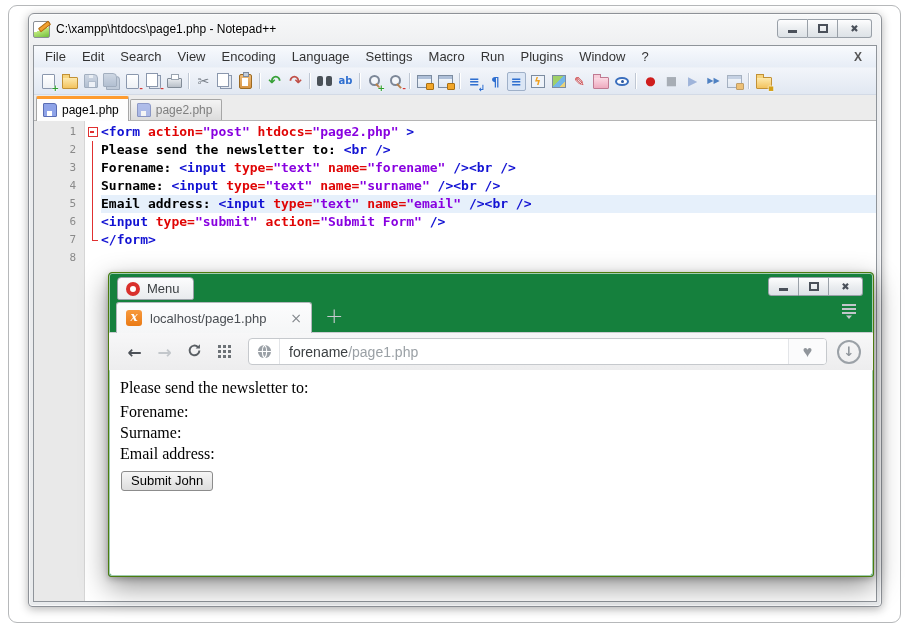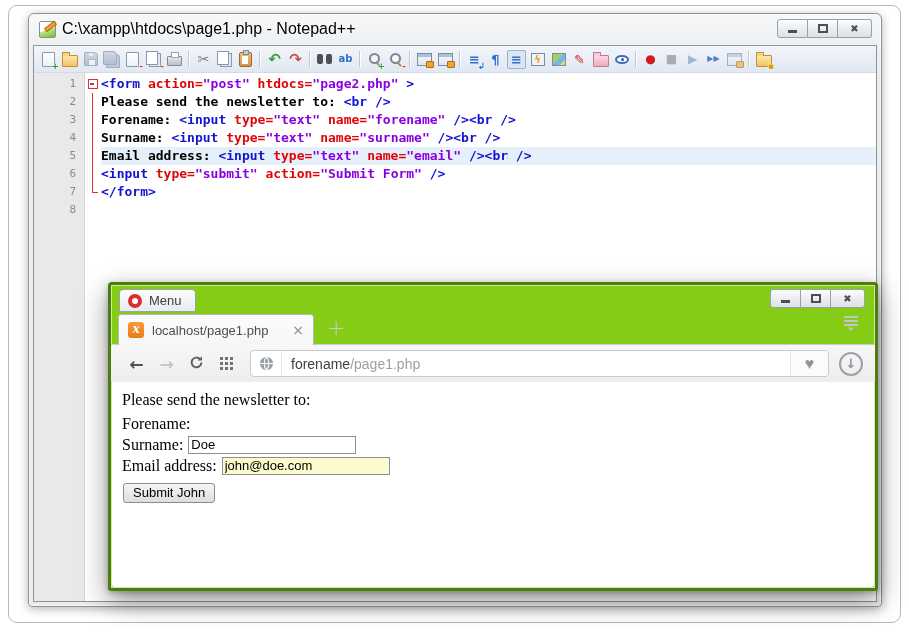--- a/index.html
+++ b/index.html
@@ -15,22 +15,22 @@
   .cbtn:first-child{border-left:1px solid #99a0a8;border-radius:3px 0 0 3px;}
   .cbtn:last-child{border-radius:0 3px 3px 0;width:33px;}
   .g-min{width:9px;height:3px;background:#4a505a;margin-top:5px;}
   .g-max{width:10px;height:9px;border:2px solid #4a505a;box-sizing:border-box;background:#fff0;}
   .g-close::after{content:"✖";font:bold 10px "DejaVu Sans",sans-serif;color:#4a505a;}
   
   .npp{position:absolute;left:28px;top:13px;width:852px;height:592px;z-index:2;
     background:linear-gradient(#f7f8f9,#ecedef 42px,#e9ebed);
     border:1px solid #8e9298;border-radius:6px 6px 4px 4px;
     box-shadow:0 2px 10px rgba(0,0,0,.30), inset 0 0 0 1px rgba(255,255,255,.65);}
-  .npp-title{height:30px;display:flex;align-items:center;gap:6px;padding-left:10px;
-    font-size:16px;color:#000;text-shadow:0 0 3px #fff;}
+  .npp-title{height:30px;display:flex;align-items:center;gap:6px;padding-left:4px;
+    font-size:12px;color:#000;text-shadow:0 0 3px #fff;}
   .nppicon{width:15px;height:15px;position:relative;border:1px solid #8a8f96;border-radius:2px;
     background:linear-gradient(160deg,#fff 52%,#bfe97e 52%,#6fbe3a);}
   .nppicon::after{content:"";position:absolute;right:-2px;top:2px;width:11px;height:3px;
     background:#f0a030;border:1px solid #b06a10;transform:rotate(-38deg);border-radius:1px;}
   .npp-client{position:absolute;left:4px;right:4px;top:31px;bottom:4px;background:#fff;
     border:1px solid #8f949a;display:flex;flex-direction:column;overflow:hidden;}
   .npp-menu{height:21px;background:linear-gradient(#f8fafd,#e7edf6);display:flex;align-items:center;
     padding-left:3px;font-size:13px;color:#333;border-bottom:1px solid #edf1f7;}
   .mitem{padding:0 8px;}
   .menu-x{margin-left:auto;margin-right:14px;font-weight:bold;color:#555;font-size:12px;}
@@ -119,22 +119,22 @@
   .fold.end::before{content:"";position:absolute;left:7px;top:0;height:9px;width:1px;background:#e03030;}
   .fold.end::after{content:"";position:absolute;left:7px;top:9px;width:6px;height:1px;background:#e03030;}
   .ct{flex:1;white-space:pre;}
   .cl.hl .ct{background:#e6f0fb;}
   .c-tag{color:#1212d3;} .c-attr{color:#e00505;} .c-val{color:#8800e0;} .c-txt,.c-def{color:#000;}
   
   .npp-status{height:20px;border-top:1px solid #cfcfcf;background:#f1f1f1;display:flex;
     align-items:center;font-size:12px;color:#1a1a1a;padding-left:6px;white-space:nowrap;overflow:hidden;}
   .sseg{filter:blur(2px);opacity:.55;}
   
-  .opera{position:absolute;left:108px;top:282px;width:764px;height:303px;z-index:5;
-    background:#84cc16;border:3px solid #4d7c0f;border-radius:4px 4px 3px 3px;
+  .opera{position:absolute;left:108px;top:272px;width:764px;height:303px;z-index:5;
+    background:#15803d;border:1px solid #4d7c0f;border-radius:4px 4px 3px 3px;
     box-shadow:0 10px 28px rgba(0,0,0,.42),0 2px 6px rgba(0,0,0,.25),
       inset 0 0 0 1px rgba(255,255,255,.6);}
   .op-top{height:26px;position:relative;}
   .op-menubtn{position:absolute;left:8px;top:4px;height:23px;padding:0 13px 0 8px;display:flex;
     align-items:center;gap:7px;background:linear-gradient(#fcfcfd,#e9ebee);
     border:1px solid #9aa0a7;border-radius:4px 4px 2px 2px;font-size:13px;color:#3c4043;box-sizing:border-box;}
   .oplogo{width:14px;height:14px;border-radius:50%;border:4px solid #d9302c;box-sizing:border-box;background:#fff;}
   .op-tabstrip{height:33px;display:flex;align-items:flex-end;padding-left:7px;position:relative;}
   .op-tab{width:196px;height:31px;background:linear-gradient(#fcfcfd,#f5f6f7);
     border:1px solid #b3b7bc;border-bottom:none;border-radius:3px 3px 0 0;display:flex;
@@ -190,20 +190,35 @@
       <span class="cbtn">
           <span class="g-min"></span>
         </span>
       <span class="cbtn">
           <span class="g-max"></span>
         </span>
       <span class="cbtn g-close"></span>
     </div>
 
     <div class="npp-client">
+      <div class="npp-menu" id="npp-menu">
+          <span class="mitem">File</span>
+          <span class="mitem">Edit</span>
+          <span class="mitem">Search</span>
+          <span class="mitem">View</span>
+          <span class="mitem">Encoding</span>
+          <span class="mitem">Language</span>
+          <span class="mitem">Settings</span>
+          <span class="mitem">Macro</span>
+          <span class="mitem">Run</span>
+          <span class="mitem">Plugins</span>
+          <span class="mitem">Window</span>
+          <span class="mitem">?</span>
+          <span class="menu-x">X</span>
+        </div>
       <div class="npp-toolbar" id="npp-toolbar">
           <span class="tbi">
             <span class="s-doc"></span>
             <span class="badge" style="color: rgb(46, 161, 46);">+</span>
           </span>
           <span class="tbi">
             <span class="s-folder"></span>
           </span>
           <span class="tbi dis">
             <span class="s-floppy"></span>
@@ -303,20 +318,30 @@
           </span>
           <span class="tbi dis">
             <span class="s-winlock"></span>
           </span>
           <span class="tbsep"></span>
           <span class="tbi">
             <span class="s-folder"></span>
             <span class="badge" style="color: rgb(212, 160, 23);">▪</span>
           </span>
         </div>
+      <div class="npp-tabbar">
+        <span class="ntab active">
+          <span class="tabdisk"></span>
+          <span>page1.php</span>
+        </span>
+        <span class="ntab">
+          <span class="tabdisk"></span>
+          <span>page2.php</span>
+        </span>
+      </div>
       <div class="npp-editor" id="npp-code">
           <div class="cl">
             <span class="ln">1</span>
             <span class="fold start"></span>
             <span class="ct"><span class="c-tag">&lt;form </span><span class="c-attr">action=</span><span class="c-val">"post"</span><span class="c-def"> </span><span class="c-attr">htdocs=</span><span class="c-val">"page2.php"</span><span class="c-tag"> &gt;</span></span>
           </div>
           <div class="cl">
             <span class="ln">2</span>
             <span class="fold line"></span>
             <span class="ct"><span class="c-txt">Please send the newsletter to: </span><span class="c-tag">&lt;br /&gt;</span></span>
@@ -426,23 +451,21 @@
       <span class="op-download"></span>
     </div>
     <div class="op-page">
       <div class="op-intro">Please send the newsletter to:</div>
       <div id="op-form">
           <div class="frow">
             <span class="flabel">Forename:</span>
           </div>
           <div class="frow">
             <span class="flabel">Surname:</span>
-            <input class="finput" value="Doe" style="">
           </div>
           <div class="frow">
             <span class="flabel">Email address:</span>
-            <input class="finput" value="john@doe.com" style="background: rgb(251, 251, 206);">
           </div>
         </div>
       <button class="submitbtn">Submit John</button>
     </div>
   </div>
 </div>
 
 </body></html>

